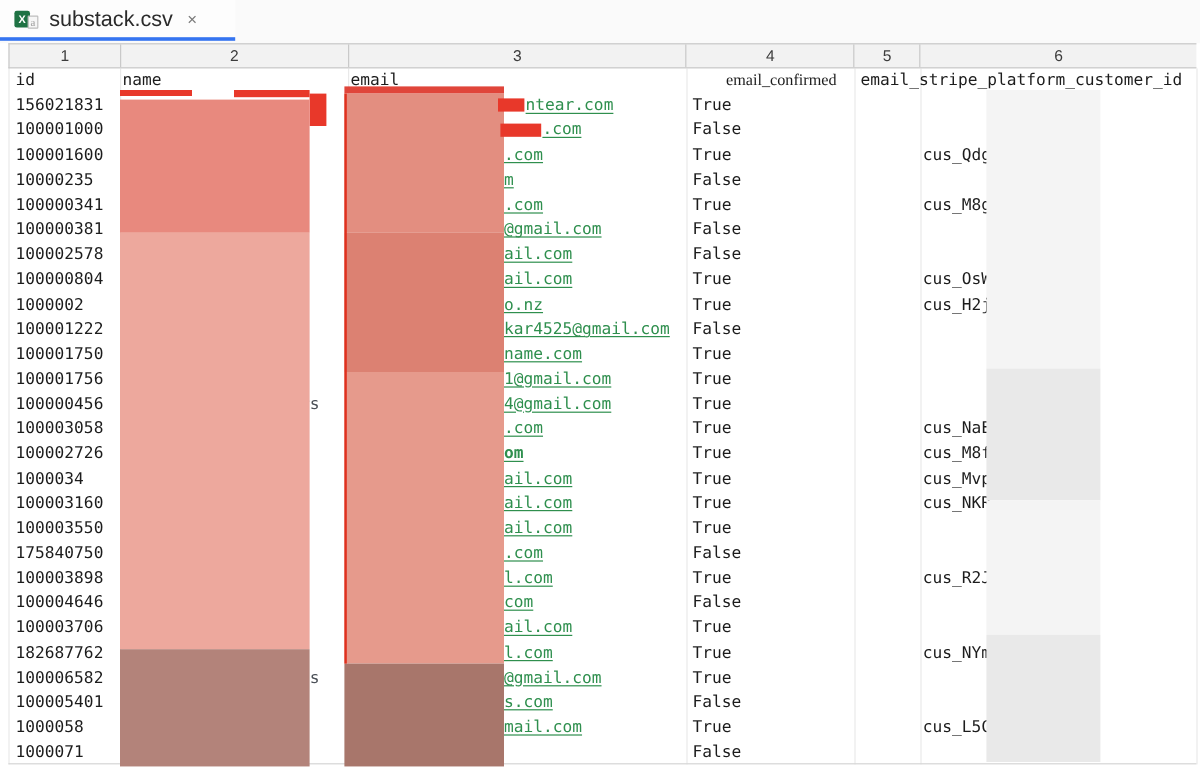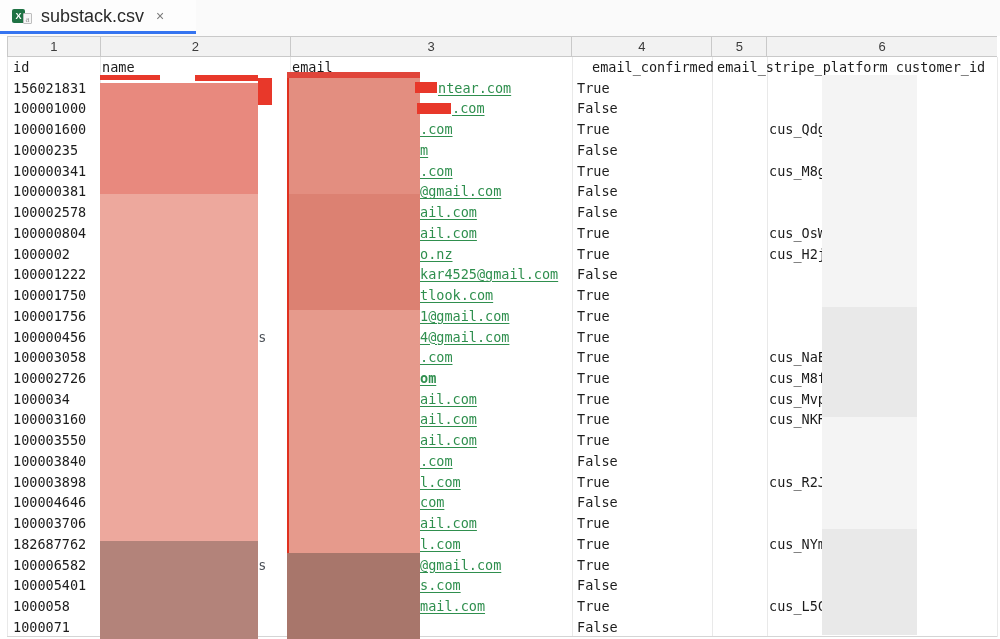--- a/index.html
+++ b/index.html
@@ -32,21 +32,21 @@
   .vline{position:absolute;top:0;width:1px;height:580px;background:#e9e9e9;}
   .bottomline{position:absolute;left:7px;top:579px;width:990px;height:1px;background:#d5d5d5;}
   .row{position:relative;height:20.74px;padding-left:40px;}
   .cell{position:absolute;top:0;font-size:13.5px;line-height:20.74px;color:var(--text,#1c1c1c);white-space:pre;}
   .cell-id{left:13px;}
   .cell-name{left:250px;color:var(--name_fragment,#4c5158);}
   .cell-email{color:var(--email_link,#2f8f4e);text-decoration:underline;text-underline-offset:2px;cursor:pointer;}
   .cell-confirmed{left:577px;}
   .cell-stripe{left:769px;}
   .hdr-id{left:13px;} .hdr-name{left:102px;} .hdr-email{left:292px;}
-  .hdr-confirmed{left:592px;} .hdr-stripe{left:717px;}
+  .hdr-confirmed{left:605px;font-family:Liberation Serif, serif;} .hdr-stripe{left:717px;}
   
   .overlay{position:absolute;left:0;top:0;width:1000px;height:639px;z-index:2;pointer-events:none;}
   .redact{position:absolute;}
 </style>
 </head>
 <body>
 
 <div class="screen">
 
   <div class="tabbar">
@@ -137,21 +137,21 @@
           <span class="cell cell-confirmed">True</span>
           <span class="cell cell-stripe">cus_H2j</span>
         </div>
         <div class="row">
           <span class="cell cell-id">100001222</span>
           <span class="cell cell-email" style="left: 420px;">kar4525@gmail.com</span>
           <span class="cell cell-confirmed">False</span>
         </div>
         <div class="row">
           <span class="cell cell-id">100001750</span>
-          <span class="cell cell-email" style="left: 420px;">tlook.com</span>
+          <span class="cell cell-email" style="left: 420px;">name.com</span>
           <span class="cell cell-confirmed">True</span>
         </div>
         <div class="row">
           <span class="cell cell-id">100001756</span>
           <span class="cell cell-email" style="left: 420px;">1@gmail.com</span>
           <span class="cell cell-confirmed">True</span>
         </div>
         <div class="row">
           <span class="cell cell-id">100000456</span>
           <span class="cell cell-name">rs</span>
@@ -181,21 +181,21 @@
           <span class="cell cell-email" style="left: 420px;">ail.com</span>
           <span class="cell cell-confirmed">True</span>
           <span class="cell cell-stripe">cus_NKR</span>
         </div>
         <div class="row">
           <span class="cell cell-id">100003550</span>
           <span class="cell cell-email" style="left: 420px;">ail.com</span>
           <span class="cell cell-confirmed">True</span>
         </div>
         <div class="row">
-          <span class="cell cell-id">100003840</span>
+          <span class="cell cell-id">175840750</span>
           <span class="cell cell-email" style="left: 420px;">.com</span>
           <span class="cell cell-confirmed">False</span>
         </div>
         <div class="row">
           <span class="cell cell-id">100003898</span>
           <span class="cell cell-email" style="left: 420px;">l.com</span>
           <span class="cell cell-confirmed">True</span>
           <span class="cell cell-stripe">cus_R2J</span>
         </div>
         <div class="row">

